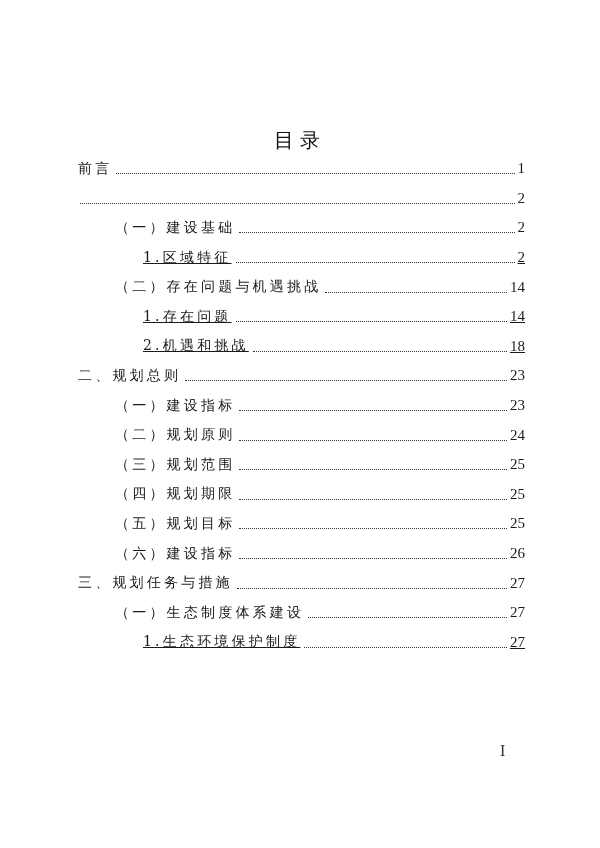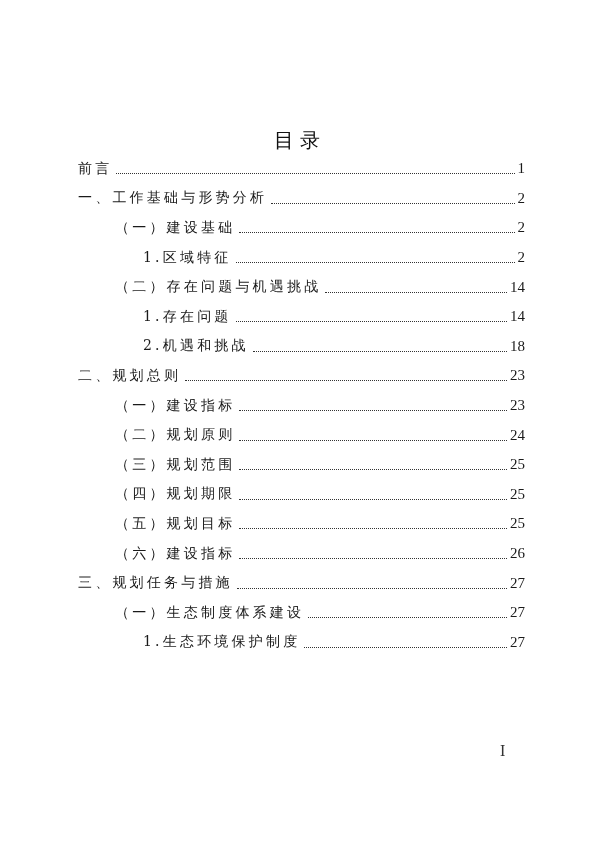--- a/index.html
+++ b/index.html
@@ -7,36 +7,35 @@
          font-family: "DejaVu Serif", "Liberation Serif", serif; color: #1a1a1a; }
   .title { position: absolute; top: 108px; left: 0; width: 600px; text-align: center;
            font-size: 20px; letter-spacing: 6px; color: #111; margin-top: 19px; }
   .toc { position: absolute; top: 154px; left: 78px; width: 447px; }
   .row { height: 29.6px; display: flex; align-items: center; font-size: 14px; }
   .row .label { white-space: nowrap; letter-spacing: 3.2px; padding-right: 2px; }
   .row .leader { flex: 1; border-bottom: 1.4px dotted #333; margin: 0 2px; height: 0; position: relative; top: 5px; }
   .row .page { white-space: nowrap; font-family: "Liberation Serif", serif; font-size: 15px; padding-left: 1px; }
   .lvl0 { padding-left: 0; }
   .lvl1 { padding-left: 37px; }
-  .lvl2 { padding-left: 65px; }
+  .lvl2 { padding-left: 65px; text-decoration: underline; }
   .folio { position: absolute; top: 742px; left: 500px; font-family: "Liberation Serif", serif; font-size: 16px; color: #333; }
 </style>
 </head>
 <body>
 
 <div class="title">目录</div>
 
 <div class="toc">
   <div class="row lvl0">
       <span class="label">前言</span>
       <span class="leader"></span>
       <span class="page">1</span>
     </div>
   <div class="row lvl0">
-      <span class="label">一、工作基础与形势分析</span>
       <span class="leader"></span>
       <span class="page">2</span>
     </div>
   <div class="row lvl1">
       <span class="label">（一）建设基础</span>
       <span class="leader"></span>
       <span class="page">2</span>
     </div>
   <div class="row lvl2">
       <span class="label">1.区域特征</span>

